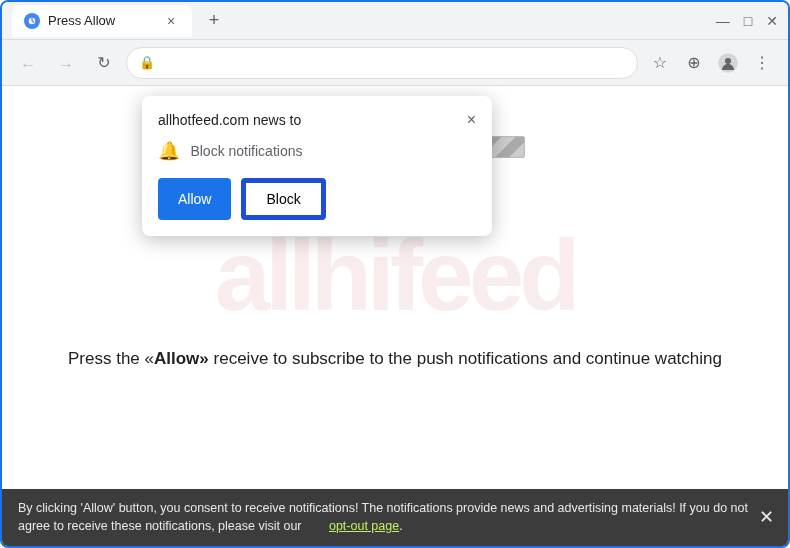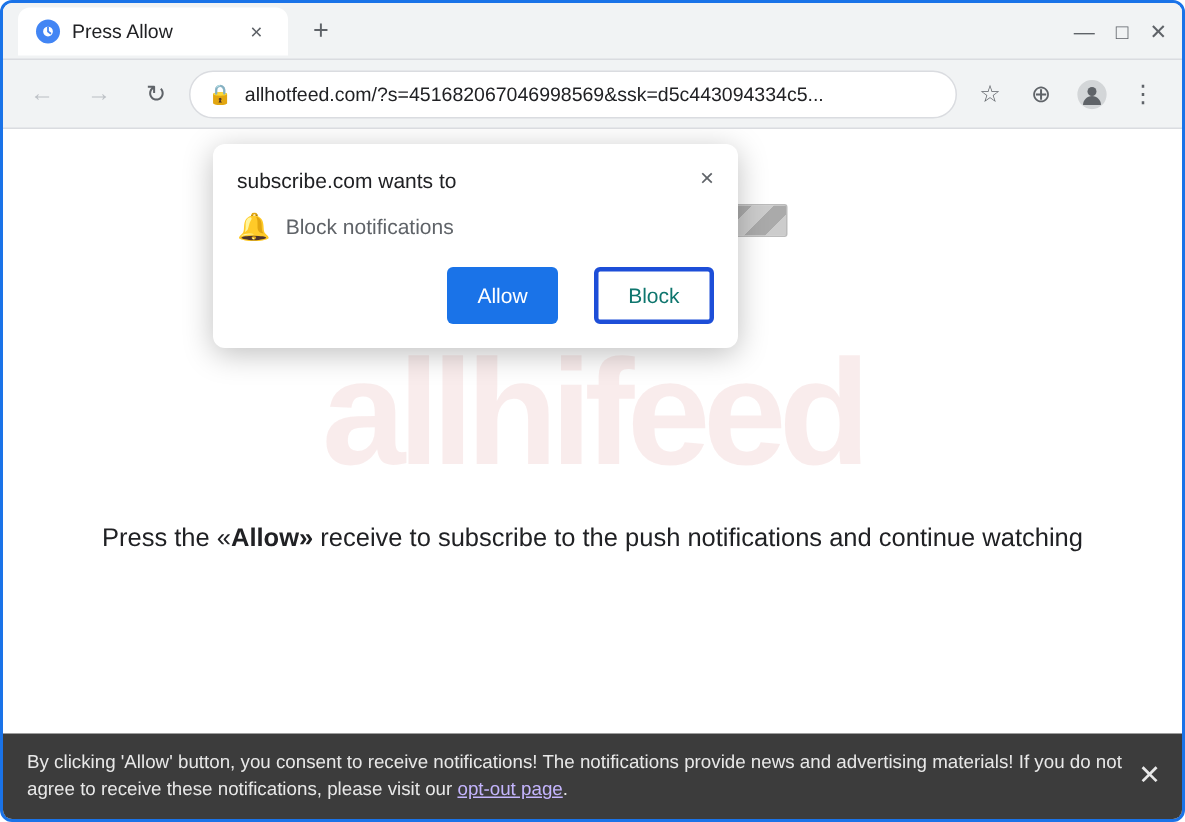--- a/index.html
+++ b/index.html
@@ -240,59 +240,59 @@
       margin-bottom: 16px;
       color: #5f6368;
       font-size: 14px;
     }
     .bell-icon {
       font-size: 18px;
       color: #5f6368;
     }
     .dialog-actions {
       display: flex;
-      justify-content: flex-end;
-      gap: 24px;
+      gap: 10px;
     }
     .btn-allow {
       background: #1a73e8;
       color: #fff;
       border: none;
       border-radius: 4px;
       padding: 8px 20px;
       font-size: 14px;
       cursor: pointer;
       font-family: inherit;
     }
     .btn-block {
       background: #fff;
-      color: #0f766e;
-      border: 3px solid #1d4ed8;
+      color: #000000;
+      border: 5px solid #1d4ed8;
       border-radius: 4px;
       padding: 8px 20px;
       font-size: 14px;
       cursor: pointer;
       font-family: inherit;
     }
 
     
     .bottom-bar {
       background: #3c3c3c;
       color: #e8e8e8;
       padding: 10px 40px 10px 16px;
       font-size: 12.5px;
       line-height: 1.5;
       position: relative;
       min-height: 52px;
       display: flex;
       align-items: center;
     }
     .bottom-bar a {
-      color: #c4b5fd;
+      color: #bef264;
       text-decoration: underline;
+      margin-left: 24px;
     }
     .bottom-bar-close {
       position: absolute;
       right: 14px;
       top: 50%;
       transform: translateY(-50%);
       color: #e8e8e8;
       font-size: 18px;
       cursor: pointer;
     }
@@ -326,21 +326,20 @@
       <span>←</span>
     </div>
     <div class="nav-icon-btn disabled">
       <span>→</span>
     </div>
     <div class="nav-icon-btn">
       <span>↻</span>
     </div>
     <div class="address-bar">
       <span class="lock-icon">🔒</span>
-      <span class="address-text">allhotfeed.com/?s=451682067046998569&amp;ssk=d5c443094334c5...</span>
     </div>
     <div class="nav-right">
       <div class="nav-icon-btn">
         <span>☆</span>
       </div>
       <div class="nav-icon-btn">
         <span>⊕</span>
       </div>
       <div class="nav-icon-btn">
         <svg width="20" height="20" viewBox="0 0 20 20">
@@ -358,21 +357,21 @@
   <div class="page-content">
 
     <div class="watermark">allhifeed</div>
 
     <div class="loading-bar-area">
       <div class="loading-bar"></div>
     </div>
 
     <div class="notification-dialog">
       <div class="dialog-header">
-        <span class="dialog-title">subscribe.com wants to</span>
+        <span class="dialog-title">allhotfeed.com news to</span>
         <span class="dialog-close">×</span>
       </div>
       <div class="notification-feature">
         <span class="bell-icon">🔔</span>
         <span>Block notifications</span>
       </div>
       <div class="dialog-actions">
         <button class="btn-allow">Allow</button>
         <button class="btn-block">Block</button>
       </div>

